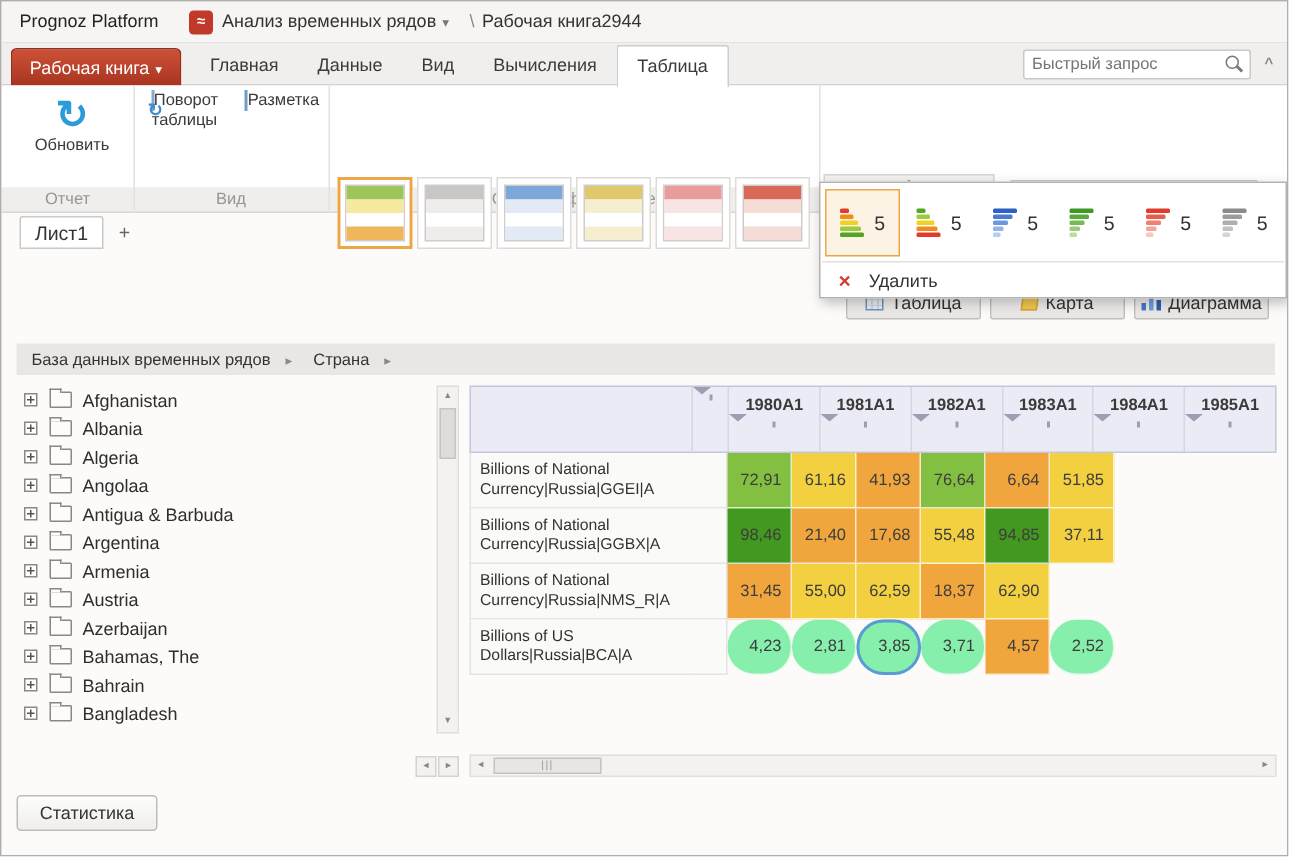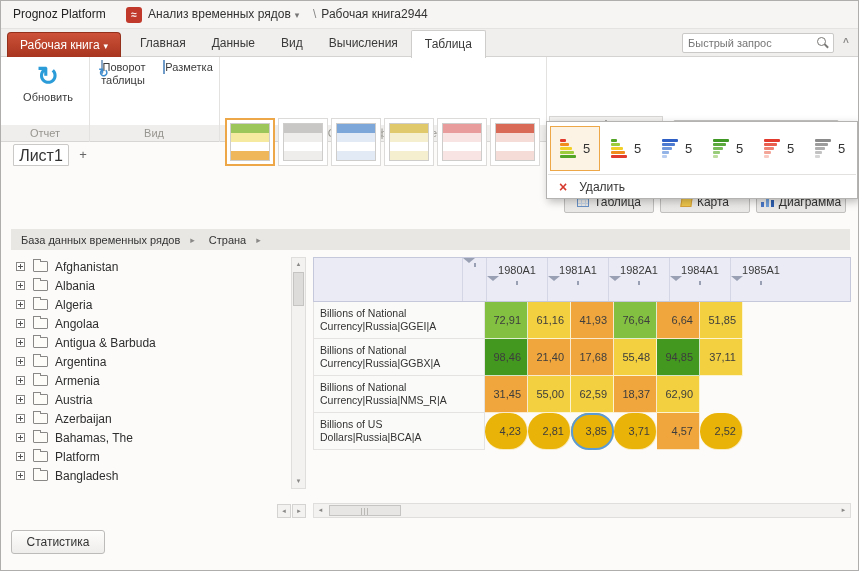--- a/index.html
+++ b/index.html
@@ -97,21 +97,21 @@
   .view-btn { width:90px; height:22px; background:linear-gradient(#f8f6f4,#e9e7e5); border:1px solid #c2c0be; border-radius:2px; display:flex; align-items:center; justify-content:center; gap:5px; font-size:12px; color:#333; }
   .vb-grid { width:12px; height:10px; border:1px solid #6a93c8; background:
       linear-gradient(90deg, transparent 0 3px, #c9d8ea 3px 4px, transparent 4px 7px, #c9d8ea 7px 8px, transparent 8px),
       linear-gradient(0deg, transparent 0 2px, #c9d8ea 2px 3px, transparent 3px 6px, #c9d8ea 6px 7px, transparent 7px); }
   .vb-chart { width:13px; height:10px; background:
       linear-gradient(0deg, #4a78c8 0 5px, transparent 5px) 0 100%/3px 10px no-repeat,
       linear-gradient(0deg, #6fa0dc 0 10px, transparent 10px) 5px 100%/3px 10px no-repeat,
       linear-gradient(0deg, #2f5fb0 0 7px, transparent 7px) 10px 100%/3px 10px no-repeat; }
   .vb-map { width:11px; height:10px; background:#f2c94c; border:1px solid #d8a33a; transform:skewX(-8deg); }
 
-  .sheet-tab { position:absolute; left:12px; top:143px; width:56px; height:22px; background:#fff; border:1px solid #cbc9c7; border-radius:2px 2px 0 0; text-align:center; line-height:21px; font-size:16px; color:#333; z-index:5; }
+  .sheet-tab { position:absolute; left:12px; top:143px; width:56px; height:22px; background:#fff; border:1px solid #cbc9c7; border-radius:2px 2px 0 0; text-align:center; line-height:21px; font-size:13px; color:#333; z-index:5; }
   .sheet-add { position:absolute; left:70px; top:143px; width:24px; height:22px; text-align:center; line-height:21px; color:#666; font-size:13px; z-index:5; }
 
   .pathbar { position:absolute; left:10px; top:228px; width:839px; height:21px; background:#e9e7e4; display:flex; align-items:center; font-size:11px; color:#333; }
   .pathbar .pitem { padding:0 6px 0 10px; }
   .pathbar .parrow { color:#8a8886; font-size:9px; padding:0 4px; }
 
   
   .tree { position:absolute; left:10px; top:256px; width:278px; }
   .tree-item { height:19px; display:flex; align-items:center; }
   .expander { position:relative; width:9px; height:9px; border:1px solid #8a8886; background:#fff; margin-left:5px; flex:none; }
@@ -126,36 +126,36 @@
   .tree-vscroll .up { top:0; left:0; }
   .tree-vscroll .down { bottom:0; left:0; }
   .vthumb { position:absolute; top:14px; left:1px; width:11px; height:34px; background:#dedcda; border:1px solid #c6c4c2; }
   .tree-hbtn { position:absolute; top:503px; width:14px; height:14px; border:1px solid #d5d3d1; background:#f4f2f0; text-align:center; line-height:12px; font-size:6px; color:#8a8886; }
 
   
   .dtable { position:absolute; left:312px; top:256px; width:538px; }
   .th-row { display:flex; height:45px; background:#eaebf5; border:1px solid #c5c8da; }
   .th-rowhdr { width:148px; }
   .th-gap { width:24px; border-left:1px solid #d4d6e6; }
-  .th-col { width:61px; border-left:1px solid #d4d6e6; text-align:center; }
+  .th-col { width:61px; border-left:1px solid #d4d6e6; text-align:center;font-weight:bold; }
   .th-col .ylabel { font-size:11px; color:#3a3a3a; padding-top:6px; }
   .funnel { width:12px; margin:5px auto 0; }
   .th-gap .funnel { margin-top:24px; }
   .funnel .ftop { display:block; width:0; height:0; border-left:6px solid transparent; border-right:6px solid transparent; border-top:5px solid #9aa0b4; }
   .funnel .fstem { display:block; width:2px; height:4px; background:#9aa0b4; margin:0 auto; }
 
   .tr { display:flex; height:37px; }
   .td-rowhdr { width:148px; background:#fafaf8; border-bottom:1px solid #e5e3e1; border-left:1px solid #e5e3e1; font-size:10.5px; line-height:13px; color:#333; padding:5px 4px 0 6px; }
   .td-gap { width:24px; background:#fafaf8; border-bottom:1px solid #e5e3e1; border-right:1px solid #e5e3e1; }
   .td { width:43px; display:flex; align-items:center; justify-content:flex-end; padding-right:6px; font-size:11px; color:#3d3d3d; border-right:1px solid rgba(255,255,255,.75); border-bottom:1px solid rgba(255,255,255,.75);padding-left:28px; }
   .td[data-color="green"]     { background:#83bf41; }
   .td[data-color="darkgreen"] { background:#43991f; }
   .td[data-color="yellow"]    { background:#f2d040; }
   .td[data-color="orange"]    { background:#f0a63c; }
-  .td[data-color="red"]       { background:#eab308;border-radius:18px; }
+  .td[data-color="red"]       { background:#86efac;border-radius:18px; }
   .td.selected { outline:2px solid #5b9bd5; outline-offset:-2px; }
 
   .table-hscroll { position:absolute; left:312px; top:502px; width:538px; height:15px; background:#f4f2f0; border:1px solid #e0dedc; }
   .table-hscroll .left { left:0; top:0; }
   .table-hscroll .right { right:0; top:0; }
   .hthumb { position:absolute; left:15px; top:1px; width:72px; height:11px; background:#e8e6e4; border:1px solid #c6c4c2; text-align:center; font-size:7px; letter-spacing:1px; color:#9a9896; line-height:10px; }
 
   .stats-btn { position:absolute; left:10px; top:529px; width:94px; height:24px; background:linear-gradient(#fdfdfc,#efedeb); border:1px solid #bdbbb9; border-radius:3px; font-size:12px; color:#333; text-align:center; line-height:22px; }
 </style>
 </head>
@@ -419,21 +419,21 @@
         <span class="tree-label">Azerbaijan</span>
       </div>
     <div class="tree-item">
         <span class="expander"></span>
         <span class="folder"></span>
         <span class="tree-label">Bahamas, The</span>
       </div>
     <div class="tree-item">
         <span class="expander"></span>
         <span class="folder"></span>
-        <span class="tree-label">Platform</span>
+        <span class="tree-label">Bahrain</span>
       </div>
     <div class="tree-item">
         <span class="expander"></span>
         <span class="folder"></span>
         <span class="tree-label">Bangladesh</span>
       </div>
   </div>
 
   <div class="tree-vscroll">
     <span class="sbtn up">▲</span>
@@ -443,20 +443,21 @@
   <span class="tree-hbtn" style="left:276px;">◄</span>
   <span class="tree-hbtn" style="left:291px;">►</span>
 
   <div class="dtable">
     <div class="th-row">
       <div class="th-rowhdr"></div>
       <div class="th-gap"><span class="funnel"><i class="ftop"></i><i class="fstem"></i></span></div>
       <div class="th-col"><div class="ylabel">1980A1</div><span class="funnel"><i class="ftop"></i><i class="fstem"></i></span></div>
       <div class="th-col"><div class="ylabel">1981A1</div><span class="funnel"><i class="ftop"></i><i class="fstem"></i></span></div>
       <div class="th-col"><div class="ylabel">1982A1</div><span class="funnel"><i class="ftop"></i><i class="fstem"></i></span></div>
+      <div class="th-col"><div class="ylabel">1983A1</div><span class="funnel"><i class="ftop"></i><i class="fstem"></i></span></div>
       <div class="th-col"><div class="ylabel">1984A1</div><span class="funnel"><i class="ftop"></i><i class="fstem"></i></span></div>
       <div class="th-col"><div class="ylabel">1985A1</div><span class="funnel"><i class="ftop"></i><i class="fstem"></i></span></div>
     </div>
 
     <div class="tr">
       <div class="td-rowhdr">
           <div>Billions of National</div>
           <div>Currency|Russia|GGEI|A</div>
         </div>
       <div class="td-gap"></div>

